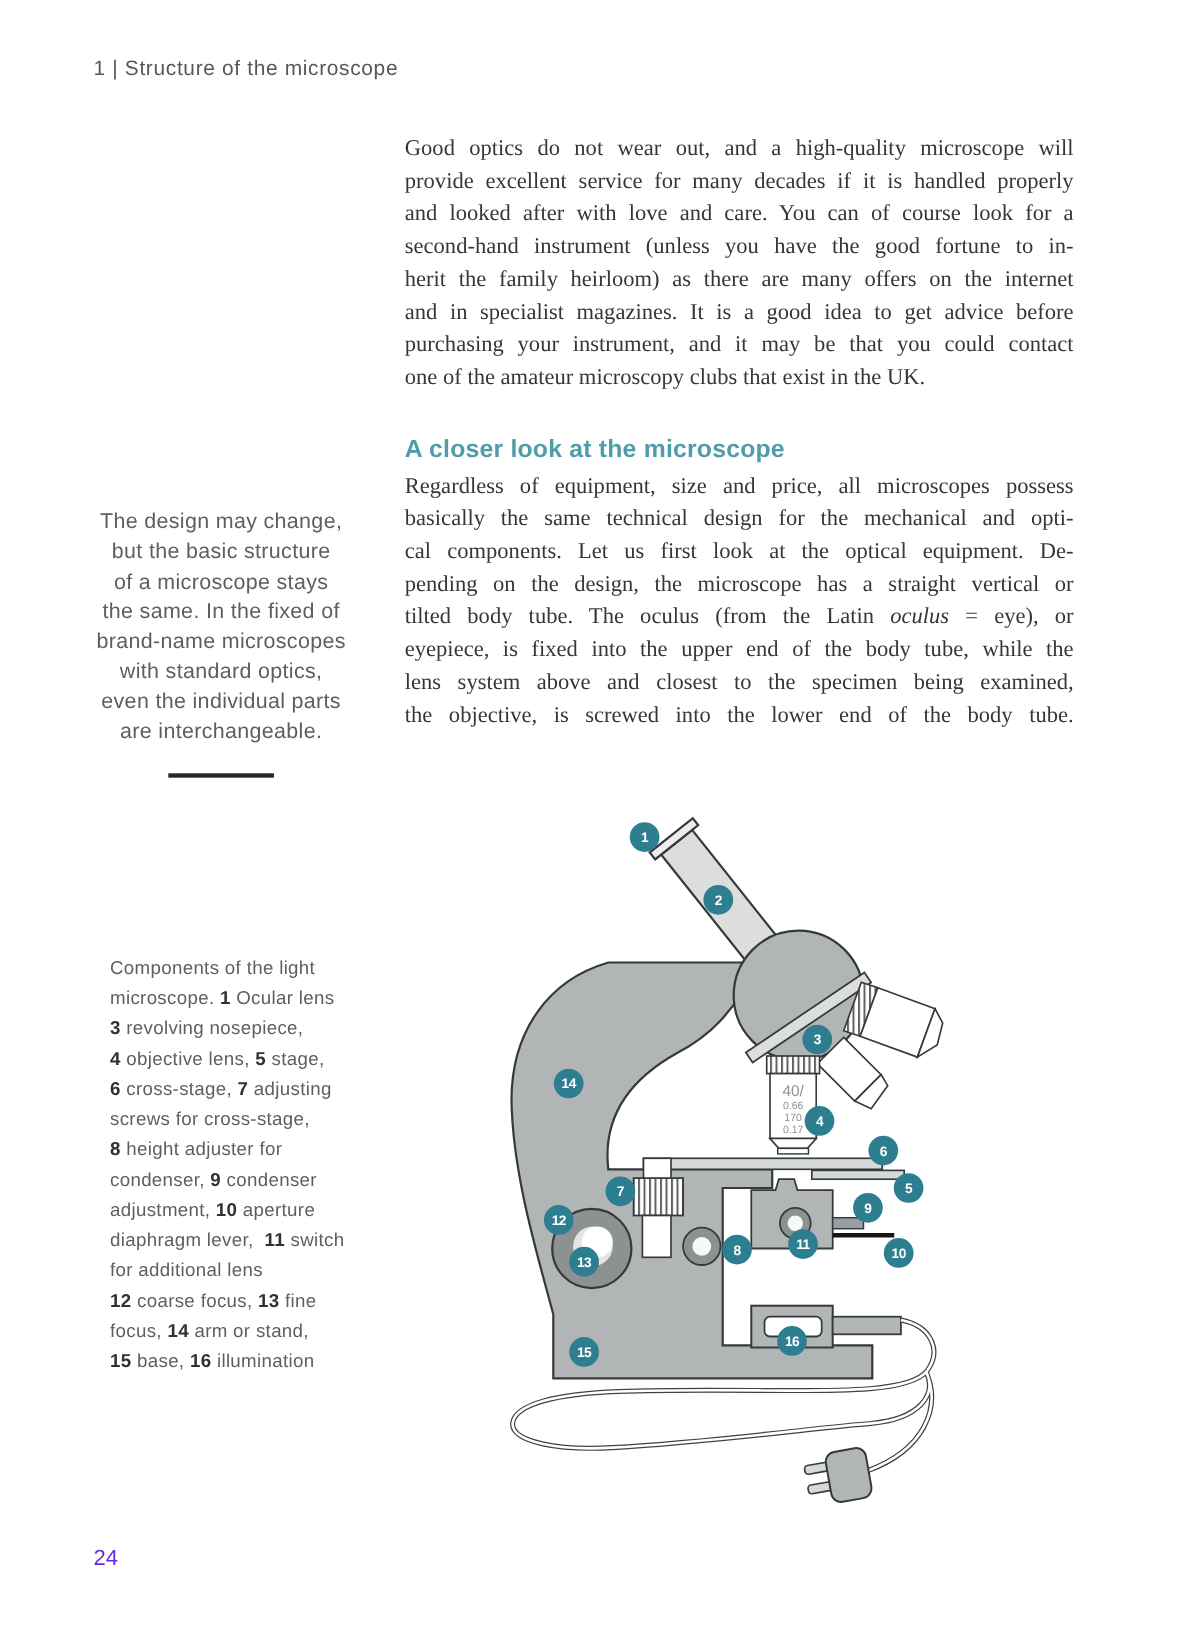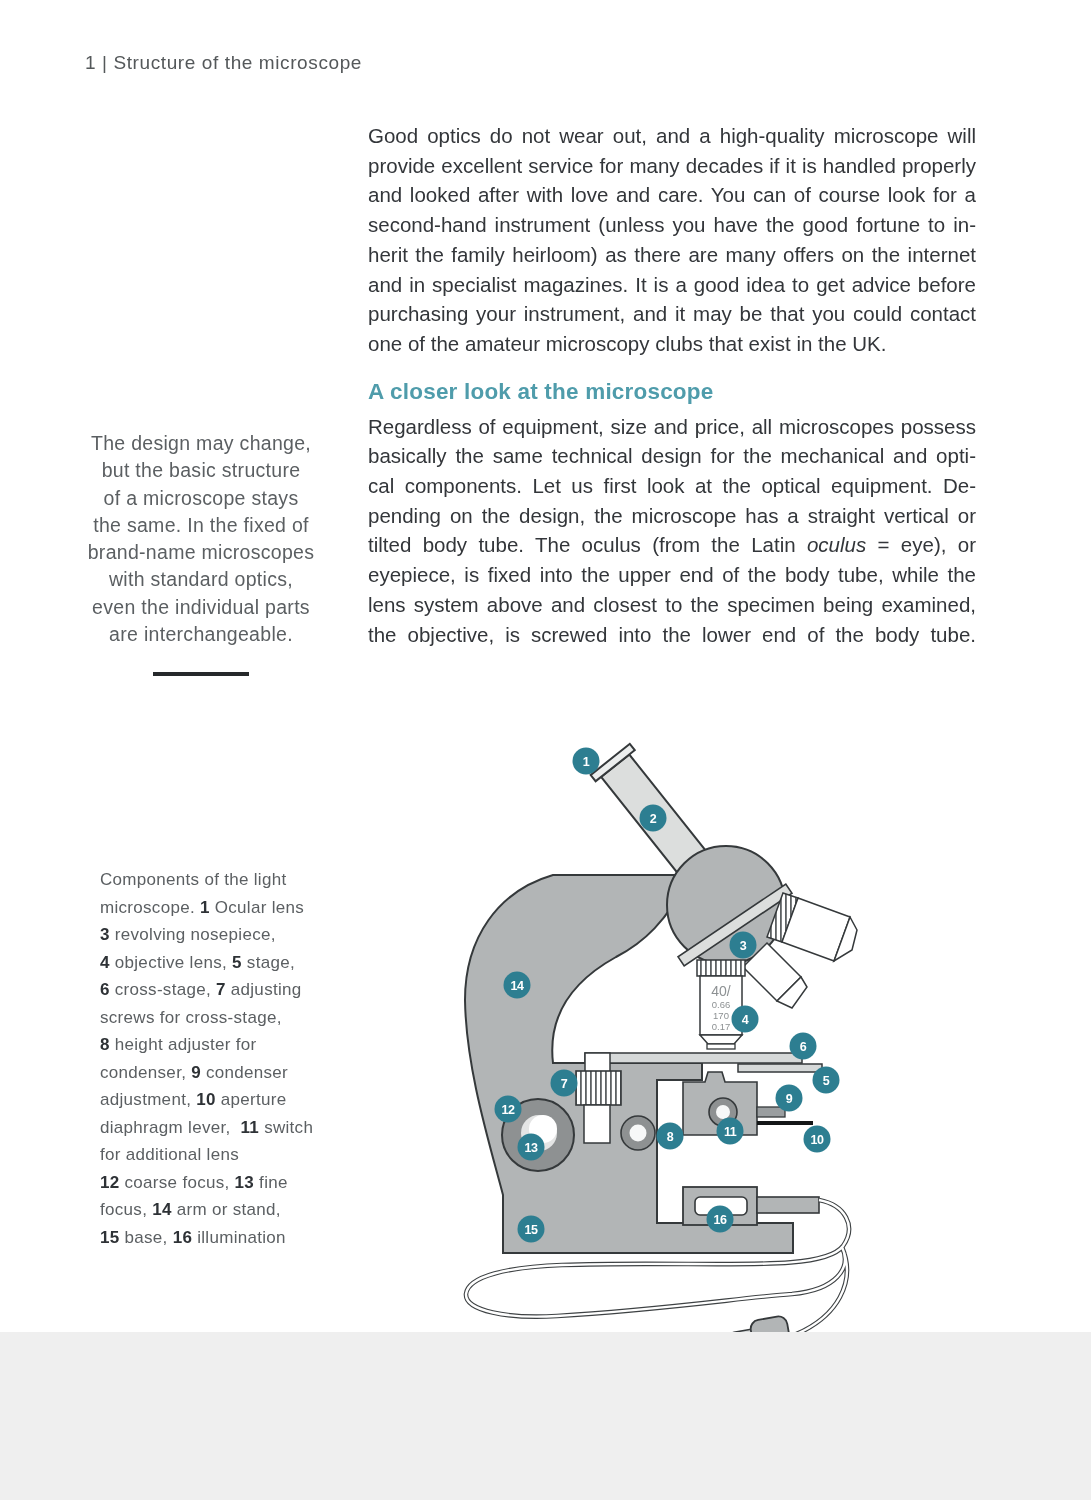--- a/index.html
+++ b/index.html
@@ -1,38 +1,38 @@
 <!DOCTYPE html>
 <html><head>
 <meta charset="utf-8">
 <style>
   html,body{margin:0;padding:0;background:#efefef;}
   .page{
-    position:relative;width:1091px;height:1332px;background:#ffffff;
+    position:relative;width:1091px;height:1500px;background:#ffffff;
     margin:0 auto;outline:1px solid #d2d2d2;overflow:hidden;
     font-family:"Liberation Sans",sans-serif;
   }
   .running-head{
     position:absolute;left:85px;top:52px;
     font-size:19px;letter-spacing:.6px;color:#54585a;
   }
   .body-col{position:absolute;left:368px;top:121px;width:608px;}
   .serif-par{
-    font-family:Liberation Sans, sans-serif;
+    font-family:Liberation Serif, serif;
     font-size:20.5px;line-height:29.7px;color:#33363a;
   }
   .serif-par .jline{text-align:justify;text-align-last:justify;}
   .serif-par .jline.last{text-align-last:left;}
   .serif-par em{font-style:italic;}
   .section-heading{
     font-size:22.5px;font-weight:bold;color:#4f9cab;
-    letter-spacing:.2px;margin:20px 0 7px 0;
+    letter-spacing:.2px;margin:36px 0 7px 0;
   }
   .margin-note{
-    position:absolute;left:70px;top:430px;width:262px;
+    position:absolute;left:70px;top:461px;width:262px;
     font-size:19.5px;line-height:27.3px;color:#5b5f62;letter-spacing:.3px;
     text-align:center;
   }
   .note-rule{width:96px;height:4px;background:#26292b;margin:24px auto 0 auto;}
   .fig-caption{
     position:absolute;left:100px;top:866px;width:262px;
     font-size:17px;line-height:27.5px;color:#5b5f62;letter-spacing:.3px;
   }
   .fig-caption strong{font-weight:bold;color:#2e3236;}
   .folio{position:absolute;left:85px;top:1406px;font-size:20px;color:#6d28d9;}

